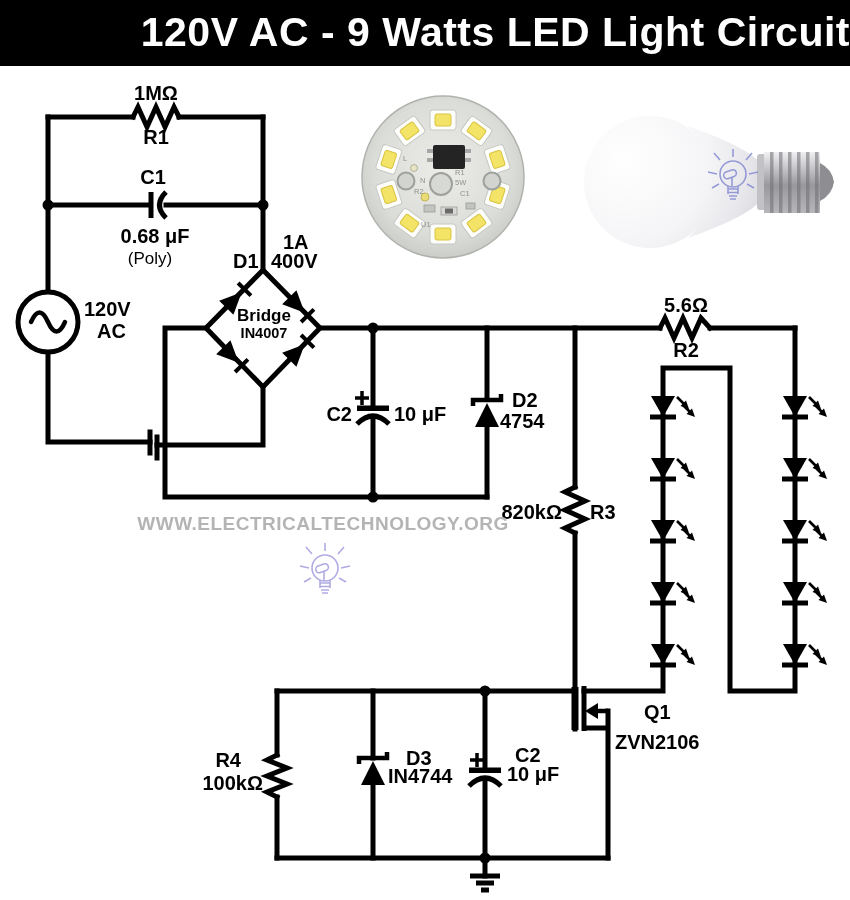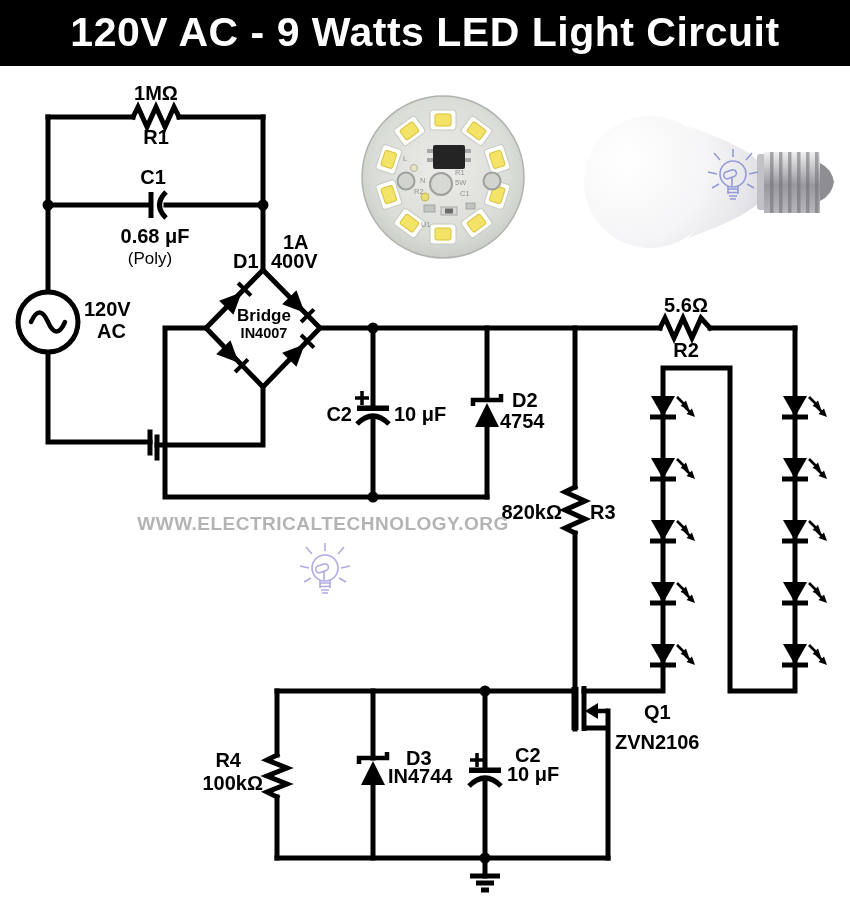--- a/index.html
+++ b/index.html
@@ -1,19 +1,19 @@
 <!DOCTYPE html>
 <html><head>
 <meta charset="utf-8">
 <style>
   html,body{margin:0;padding:0;background:#fff;}
   .stage{position:relative;width:850px;height:900px;background:#fff;overflow:hidden;
          font-family:"Liberation Sans",sans-serif;}
   .banner{position:absolute;left:0;top:0;width:850px;height:66px;background:#000;}
-  .banner h1{margin:0;color:#fff;font-size:41px;font-weight:700;text-align:center;
+  .banner h1{margin:0;color:#fff;font-size:41px;font-weight:700;text-align:right;
              line-height:64px;letter-spacing:0.5px;}
   svg.schem{position:absolute;left:0;top:0;}
   .wire{stroke:#000;stroke-width:5;fill:none;stroke-linecap:square;}
   .thin{stroke:#000;stroke-width:4.5;fill:none;}
   .lbl{font:700 20px "Liberation Sans",sans-serif;fill:#000;}
   .lbl.s17{font-size:17px;}
   .lbl.s15{font-size:14.5px;}
   .lbl.reg{font-weight:400;font-size:17px;}
   .wm{font:700 19px "Liberation Sans",sans-serif;fill:#b4b4b4;letter-spacing:0.5px;}
   .silk{font:400 7.5px "Liberation Sans",sans-serif;fill:#8f928c;}

